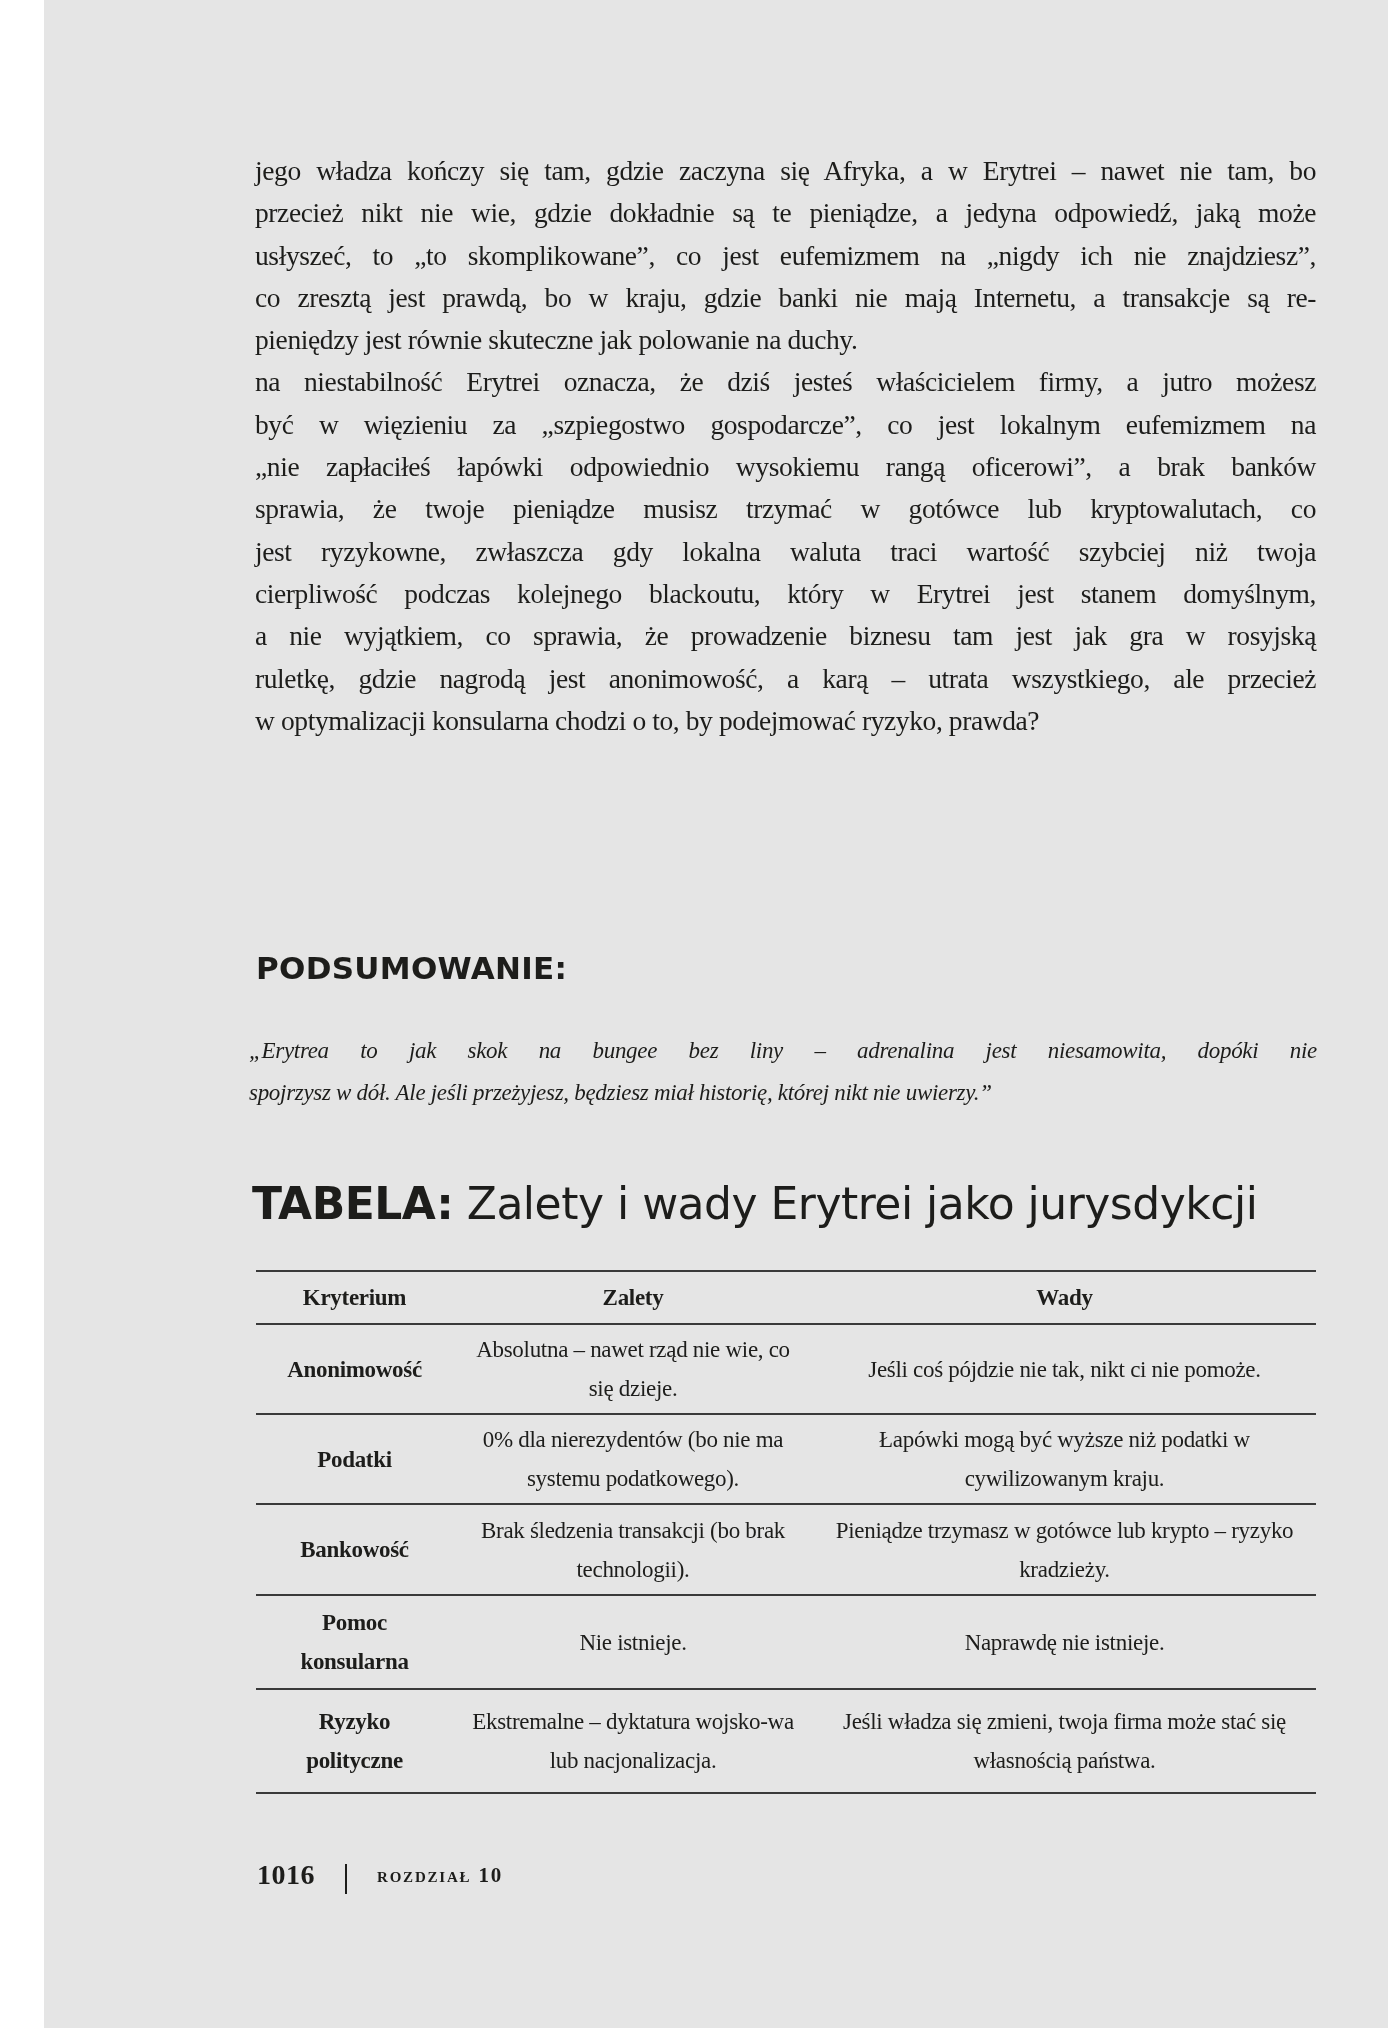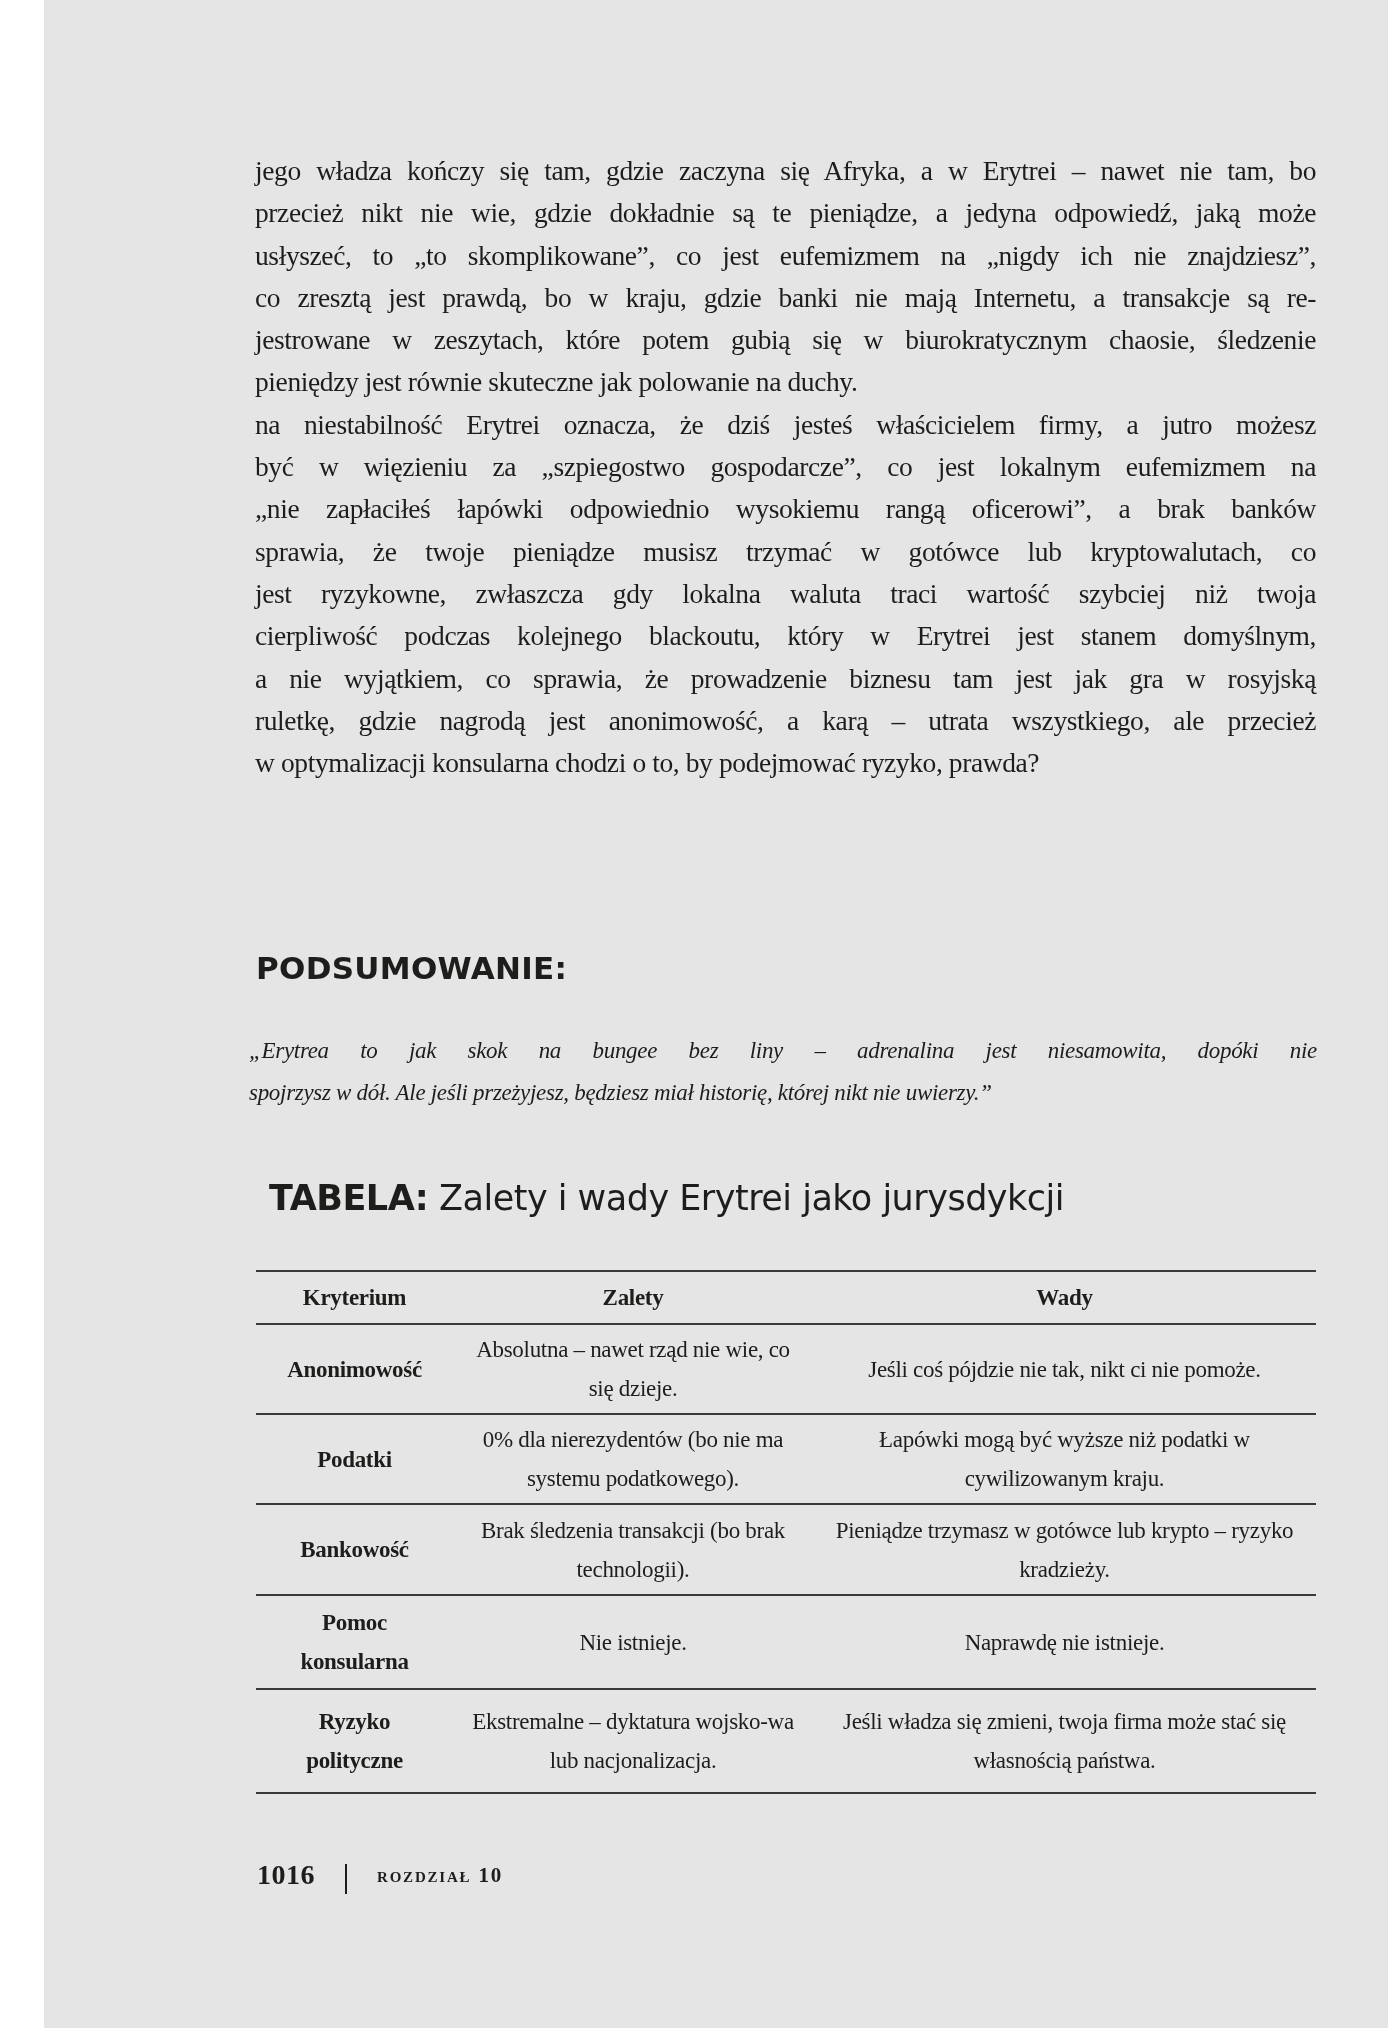--- a/index.html
+++ b/index.html
@@ -52,24 +52,24 @@
       font-size: 23px;
       line-height: 42px;
       color: #1d1d1b;
       letter-spacing: -0.3px;
     }
     .quote .line { text-align-last: justify; }
     .quote .line.last { text-align-last: left; }
 
     .table-heading {
       position: absolute;
-      left: 225px;
+      left: 208px;
       top: 1178px;
       font-family: "DejaVu Sans", "Liberation Sans", sans-serif;
-      font-size: 35px;
+      font-size: 44px;
       color: #1d1d1b;
       letter-spacing: -0.5px;
     }
     .table-heading .label { font-weight: bold; }
     .table-heading .title { font-weight: normal; }
 
     .table-wrap {
       position: absolute;
       left: 212px;
       top: 1270px;
@@ -145,21 +145,20 @@
 <body>
 
 <div class="page">
 
   <div class="body-text">
     <p>
       <span class="line">jego władza kończy się tam, gdzie zaczyna się Afryka, a w Erytrei – nawet nie tam, bo</span>
       <span class="line">przecież nikt nie wie, gdzie dokładnie są te pieniądze, a jedyna odpowiedź, jaką może</span>
       <span class="line">usłyszeć, to „to skomplikowane”, co jest eufemizmem na „nigdy ich nie znajdziesz”,</span>
       <span class="line">co zresztą jest prawdą, bo w kraju, gdzie banki nie mają Internetu, a transakcje są re-</span>
-      <span class="line">jestrowane w zeszytach, które potem gubią się w biurokratycznym chaosie, śledzenie</span>
       <span class="line last">pieniędzy jest równie skuteczne jak polowanie na duchy.</span>
     </p>
     <p>
       <span class="line">na niestabilność Erytrei oznacza, że dziś jesteś właścicielem firmy, a jutro możesz</span>
       <span class="line">być w więzieniu za „szpiegostwo gospodarcze”, co jest lokalnym eufemizmem na</span>
       <span class="line">„nie zapłaciłeś łapówki odpowiednio wysokiemu rangą oficerowi”, a brak banków</span>
       <span class="line">sprawia, że twoje pieniądze musisz trzymać w gotówce lub kryptowalutach, co</span>
       <span class="line">jest ryzykowne, zwłaszcza gdy lokalna waluta traci wartość szybciej niż twoja</span>
       <span class="line">cierpliwość podczas kolejnego blackoutu, który w Erytrei jest stanem domyślnym,</span>
       <span class="line">a nie wyjątkiem, co sprawia, że prowadzenie biznesu tam jest jak gra w rosyjską</span>

